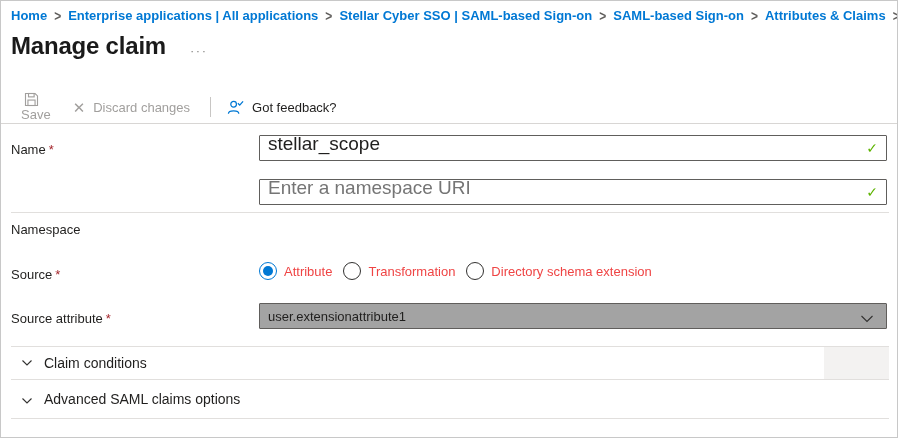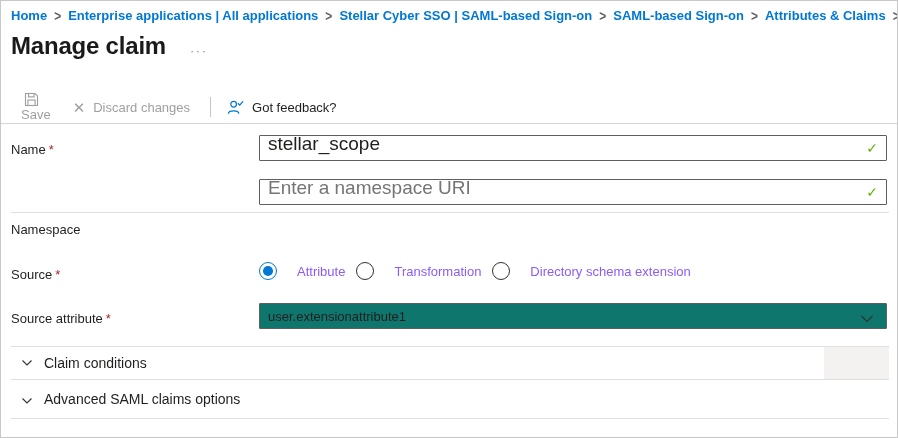--- a/index.html
+++ b/index.html
@@ -56,26 +56,26 @@
   .radio-item { display:flex; align-items:center; margin-right:11px; cursor:pointer; }
   .radio-circle {
     width:18px; height:18px; border-radius:50%; border:1px solid #323130;
     background:#fff; margin-right:7px; position:relative; flex:none;
   }
   .radio-item.selected .radio-circle { border-color:#0078d4; }
   .radio-item.selected .radio-circle::after {
     content:""; position:absolute; left:3px; top:3px; width:10px; height:10px;
     border-radius:50%; background:#0078d4;
   }
-  .radio-label { color:#8b5cf6;margin-left:13px; }
+  .radio-label { color:#ef4444; }
 
   
   .dropdown {
     position:absolute; left:258px; top:302px; width:628px; height:26px;
-    border:1px solid #605e5c; background:#0f766e; border-radius:1px;
+    border:1px solid #605e5c; background:#a3a3a3; border-radius:1px;
     display:flex; align-items:center; font-size:13px; color:#201f1e;
     padding:0 30px 0 8px; cursor:pointer;
   }
   .dd-chev { position:absolute; right:12px; top:8px; }
 
   .gray-block { position:absolute; left:823px; top:346px; width:65px; height:32px; background:#f3f2f1; }
 </style>
 </head>
 <body>
 

